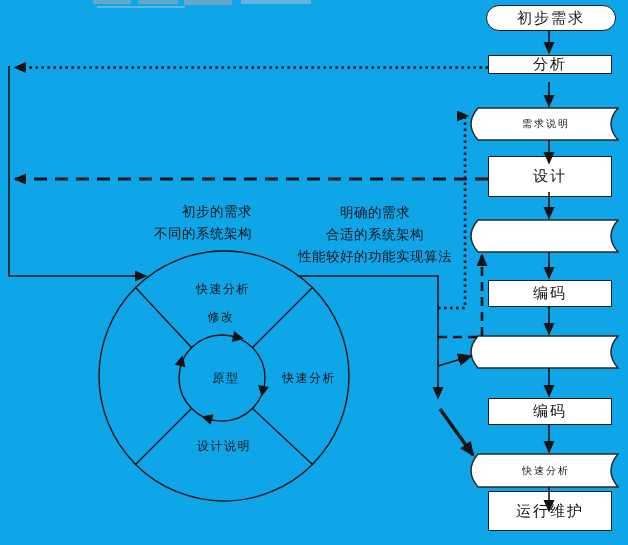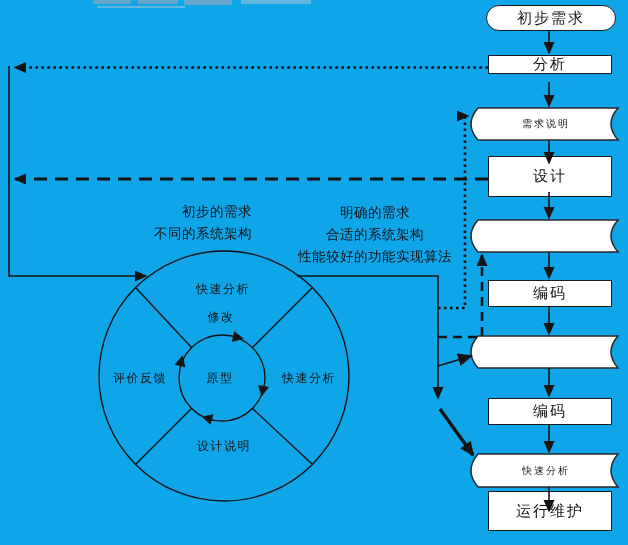--- a/index.html
+++ b/index.html
@@ -118,22 +118,21 @@
       <path d="M0,-5.5 L11,0 L0,5.5 Z" transform="translate(212,419.5) rotate(196)"></path>
       <path d="M0,-5.5 L11,0 L0,5.5 Z" transform="translate(180,366) rotate(-76)"></path>
     </g>
   </svg>
 
   <div class="stored-label" style="left:476px;top:108px;width:140px;height:32px">需求说明</div>
   <div class="stored-label" style="left:476px;top:454px;width:140px;height:33px">快速分析</div>
 
   <div class="cyc" style="left:223px;top:289px">快速分析</div>
   <div class="cyc" style="left:221px;top:317px">修改</div>
-  <div class="cyc" style="left:140px;top:378px">评价反馈</div>
-  <div class="cyc" style="left:220px;top:378px">原型</div>
+  <div class="cyc" style="left:226px;top:378px">原型</div>
   <div class="cyc" style="left:309px;top:378px">快速分析</div>
   <div class="cyc" style="left:224px;top:446px">设计说明</div>
 
   <div class="note note-left" style="left:40px;top:201px;width:212px">
     <div>初步的需求</div>
     <div>不同的系统架构</div>
   </div>
   <div class="note note-right" style="left:265px;top:202px;width:220px">
     <div>明确的需求</div>
     <div>合适的系统架构</div>

